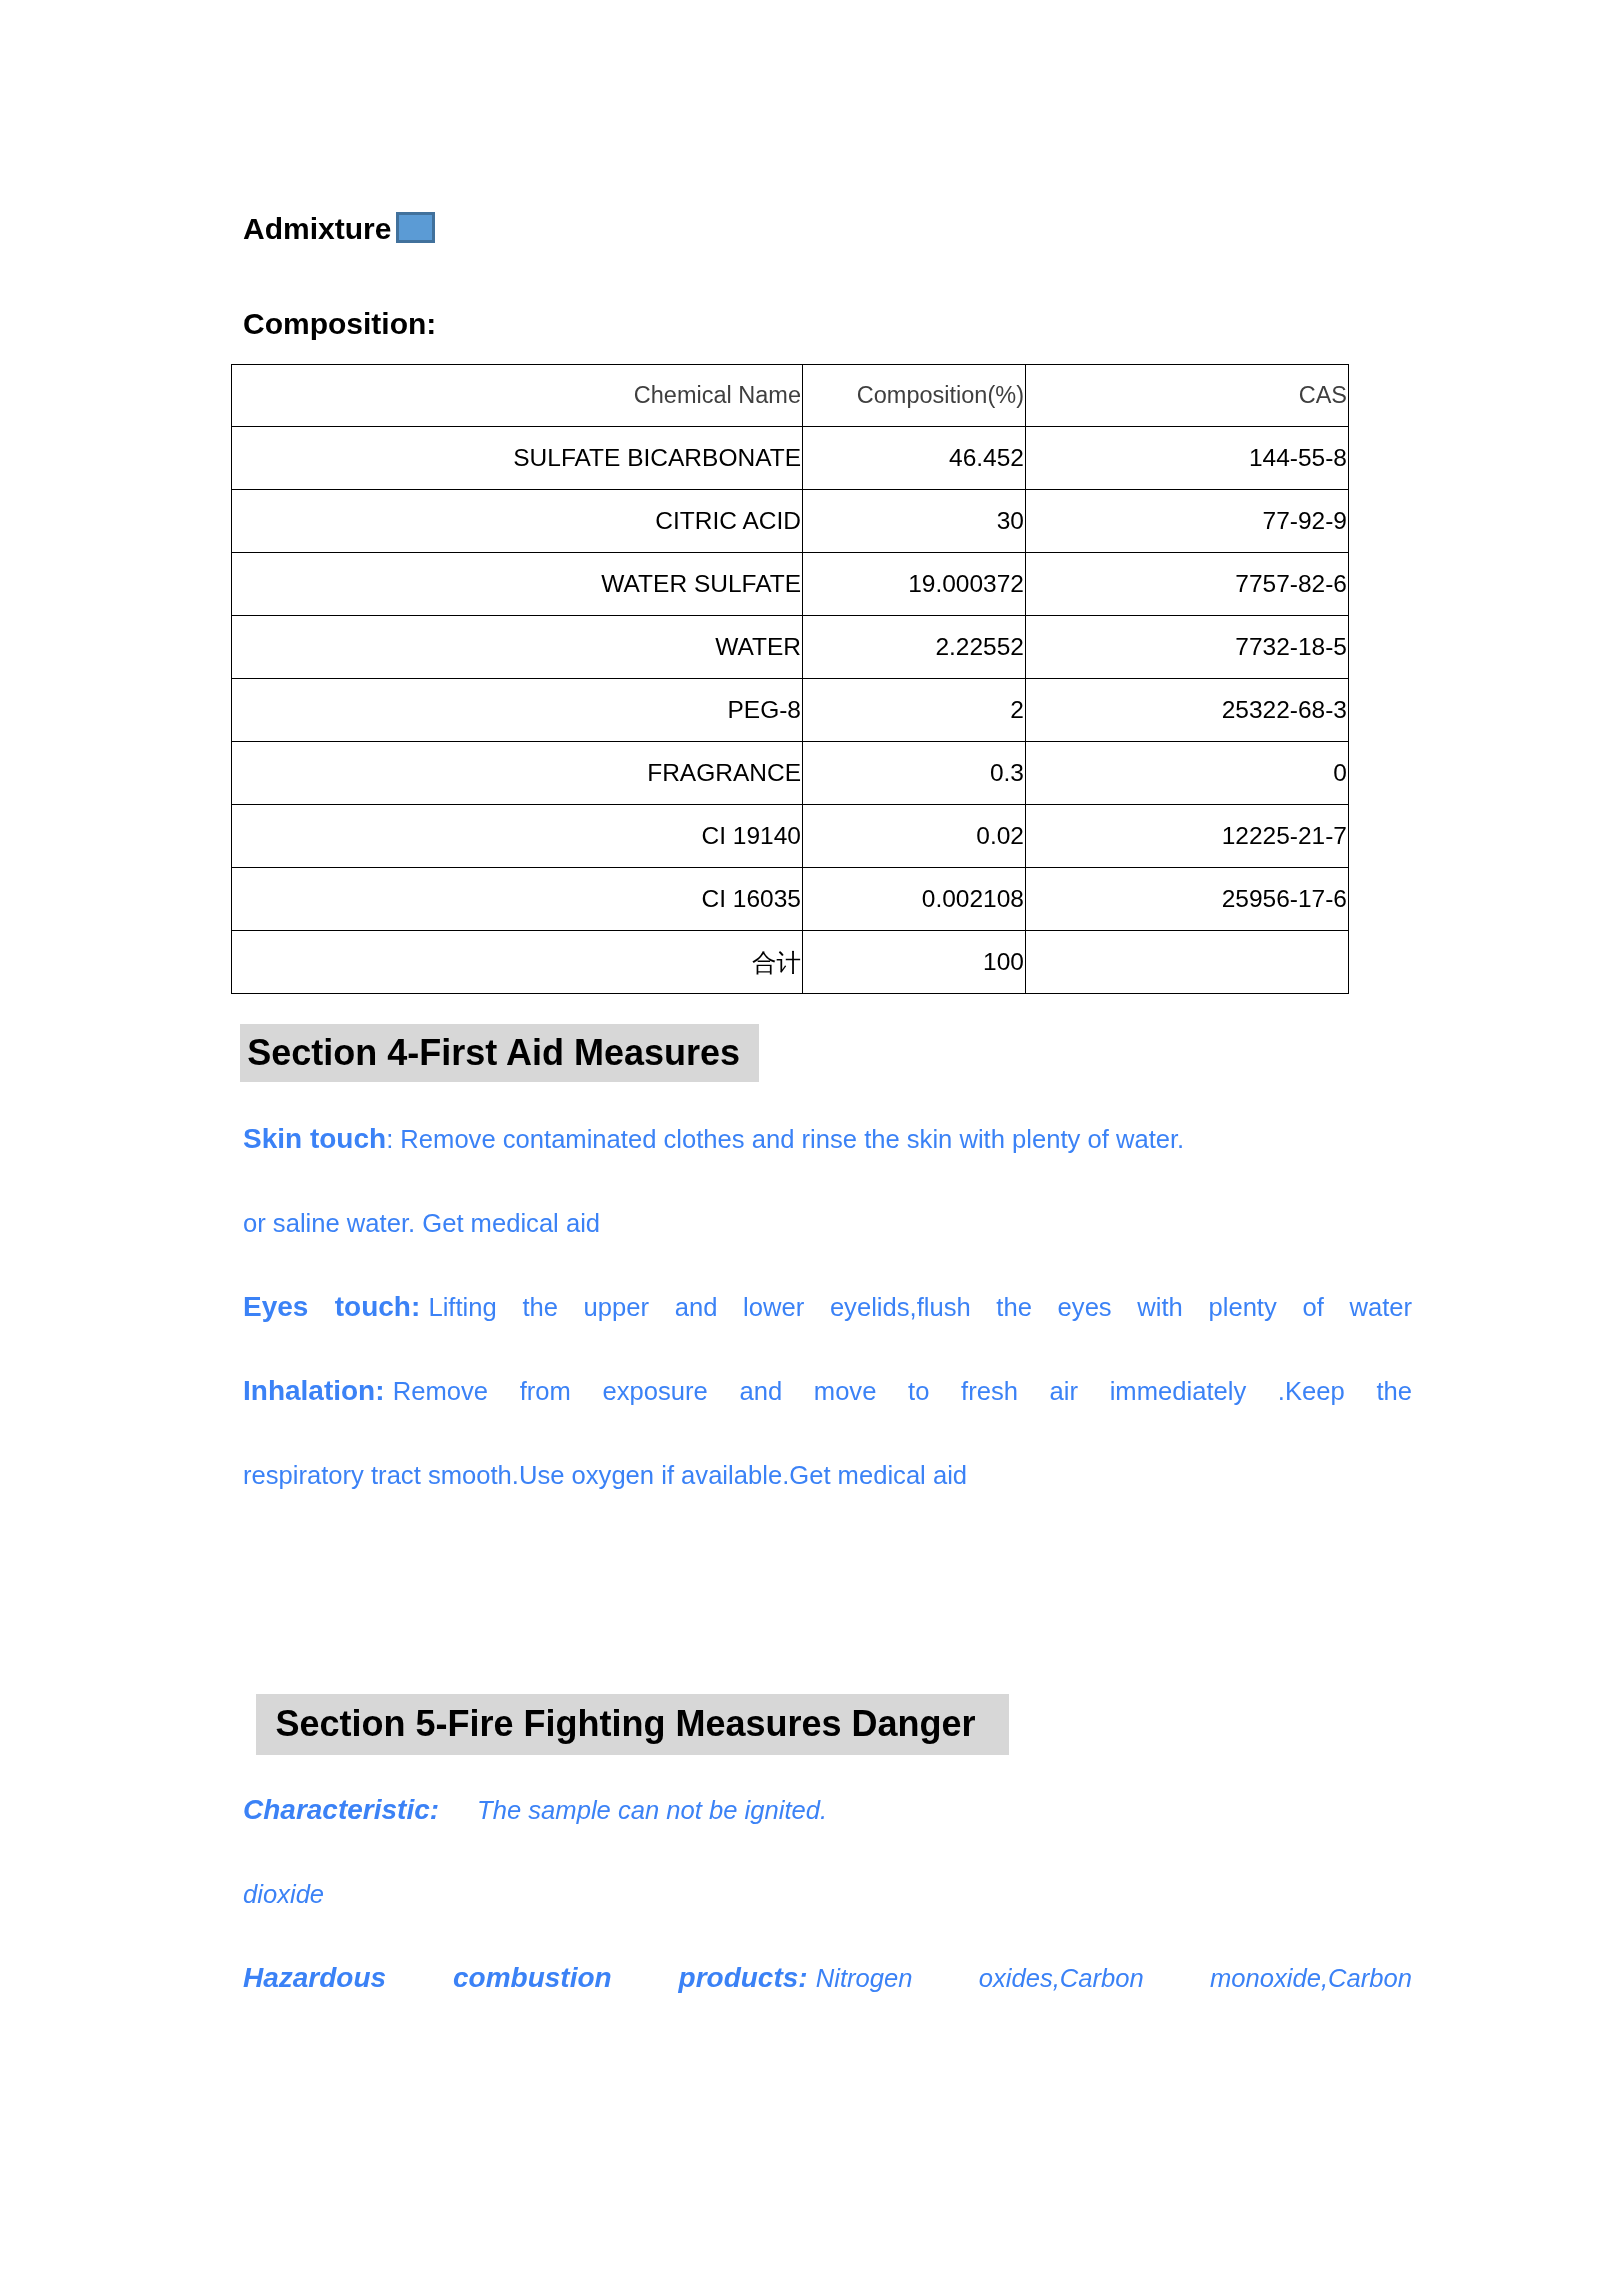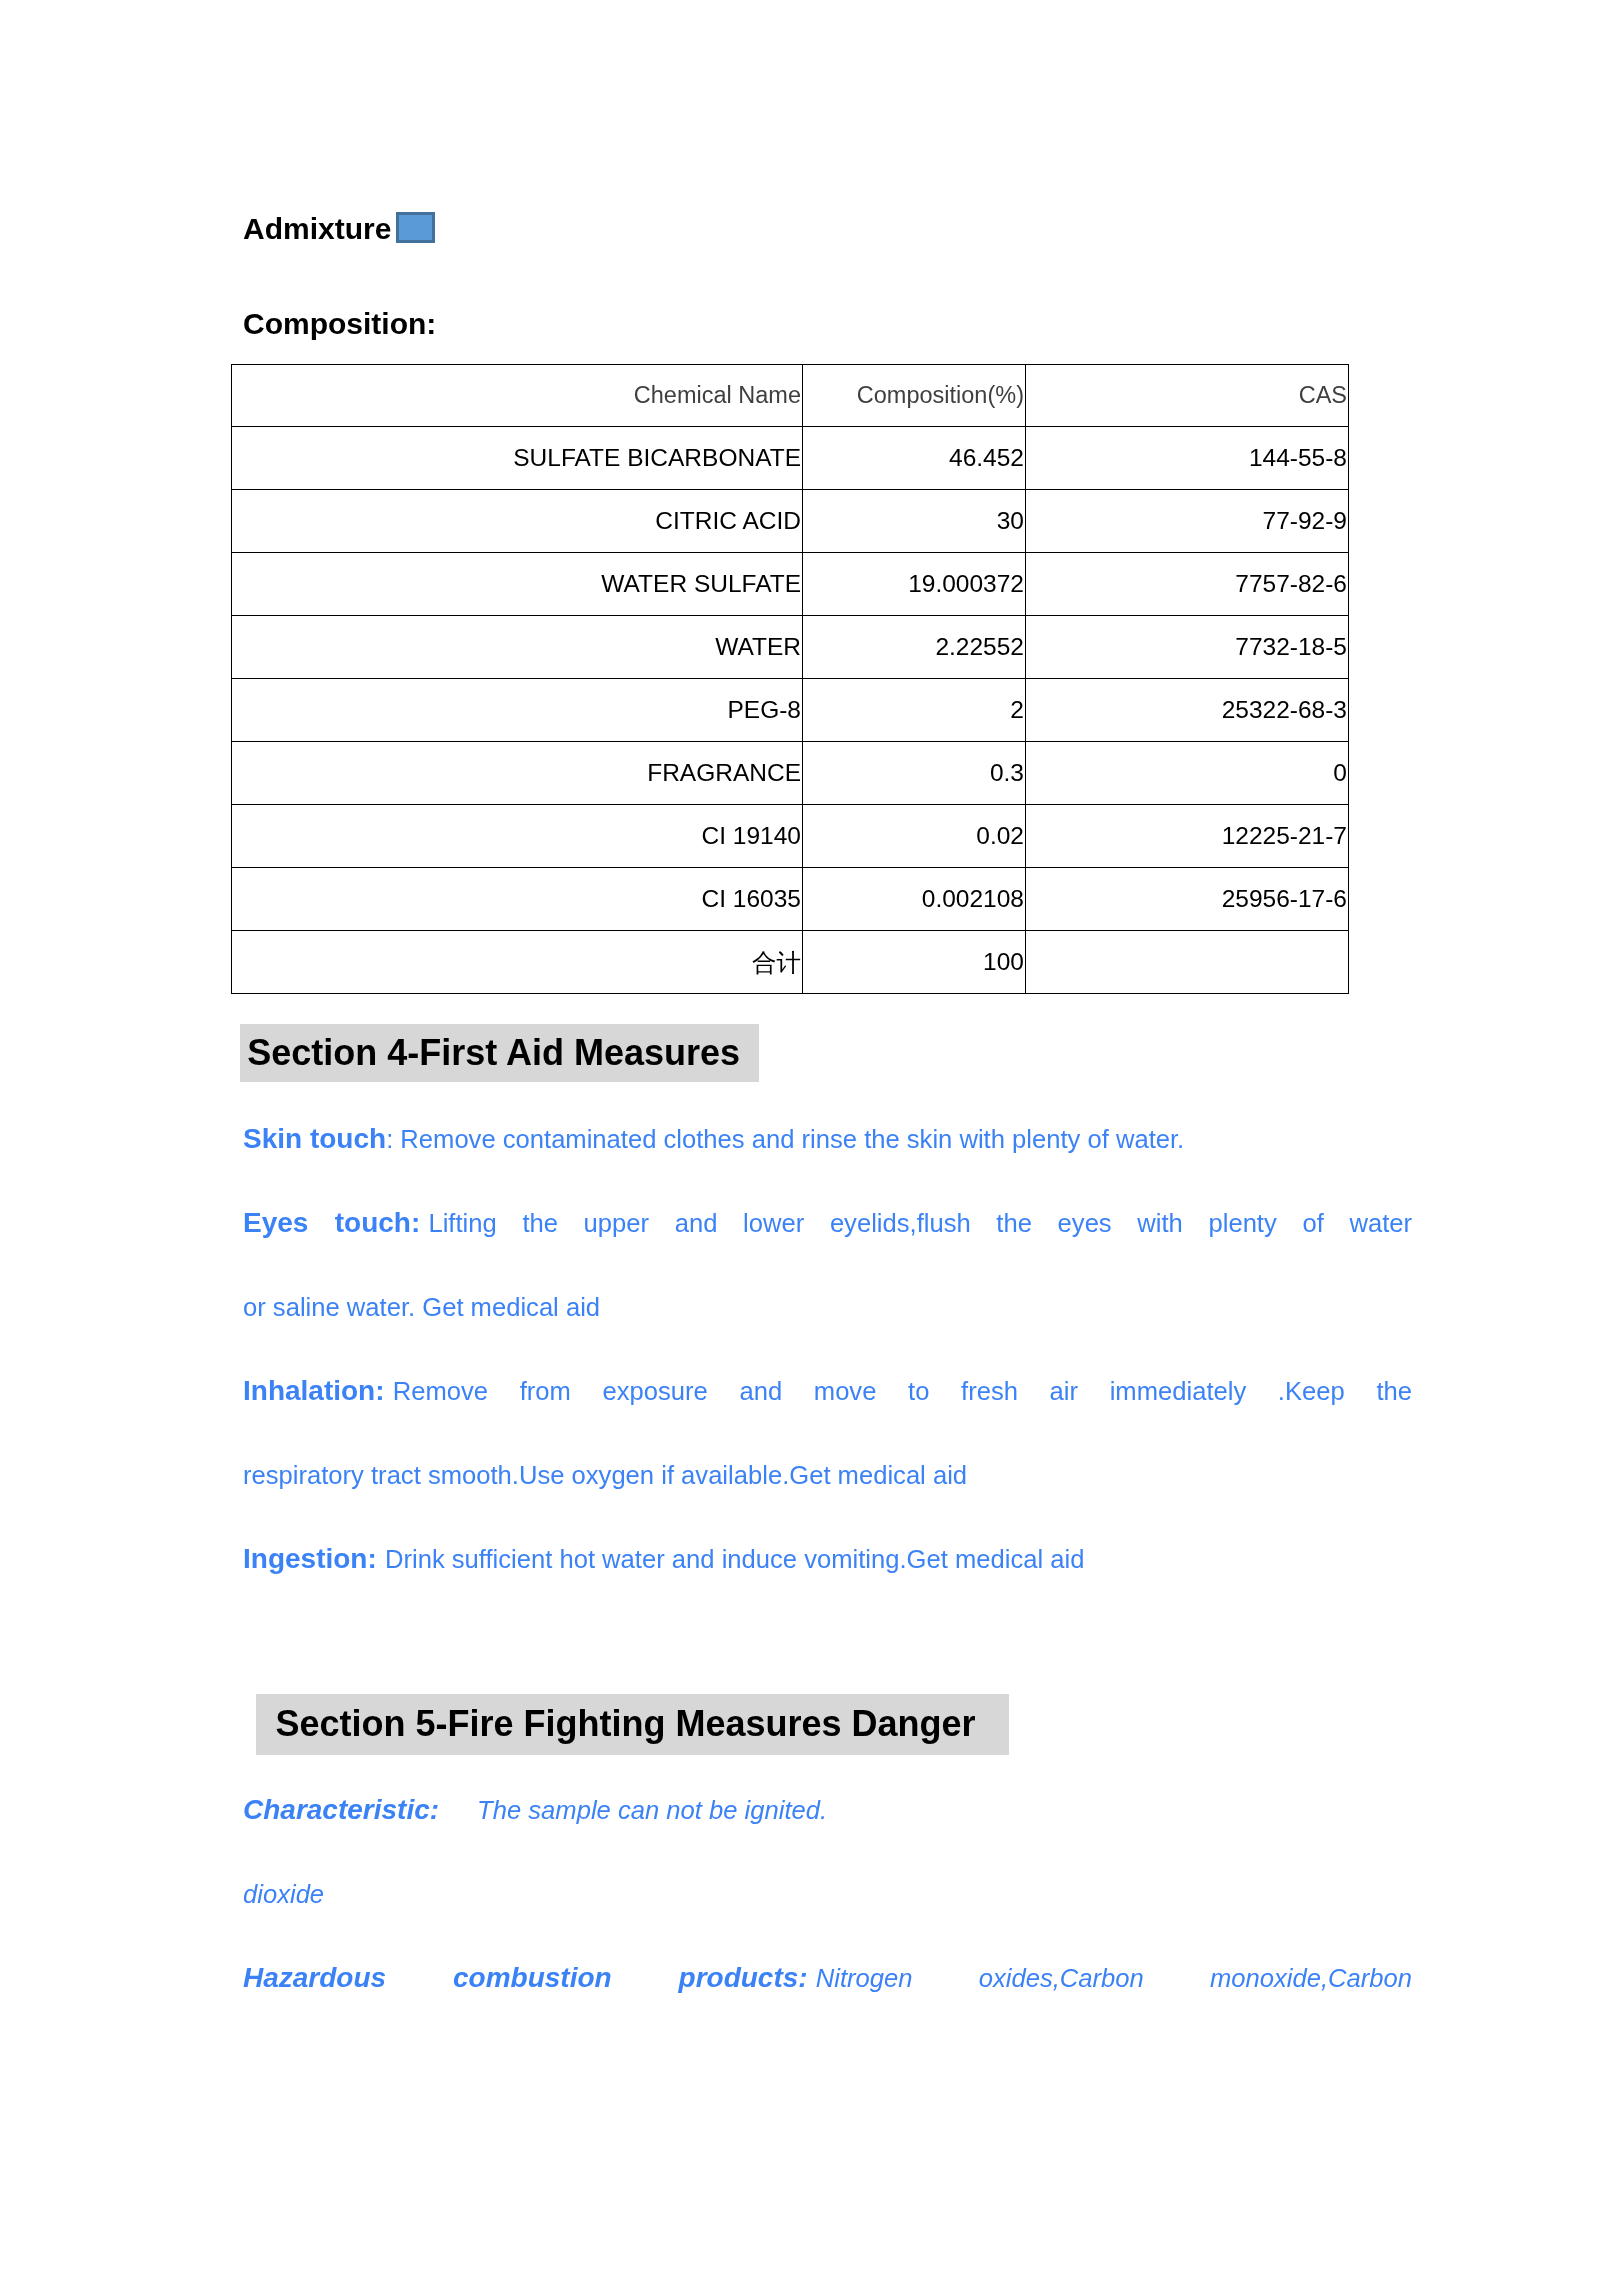--- a/index.html
+++ b/index.html
@@ -158,31 +158,28 @@
 </table>
 
 <div class="abs section-heading sec4">
   <span>Section 4-First Aid Measures</span>
 </div>
 
 <div class="abs bodyblock bb1">
   <div class="line">
     <span class="lead nogap">Skin touch</span><span>: Remove contaminated clothes and rinse the skin with plenty of water.</span>
   </div>
+  <div class="line">or saline water. Get medical aid</div>
   <div class="line just">
     <span class="lead">Eyes touch:</span><span>Lifting the upper and lower eyelids,flush the eyes with plenty of water</span>
   </div>
-  <div class="line">or saline water. Get medical aid</div>
   <div class="line just">
     <span class="lead">Inhalation:</span><span>Remove from exposure and move to fresh air immediately .Keep the</span>
   </div>
   <div class="line">respiratory tract smooth.Use oxygen if available.Get medical aid</div>
-  <div class="line">
-    <span class="lead">Ingestion:</span><span>Drink sufficient hot water and induce vomiting.Get medical aid</span>
-  </div>
 </div>
 
 <div class="abs section-heading sec5">
   <span>Section 5-Fire Fighting Measures Danger</span>
 </div>
 
 <div class="abs bodyblock bb2">
   <div class="line">
     <span class="lead widegap">Characteristic:</span><span>The sample can not be ignited.</span>
   </div>

